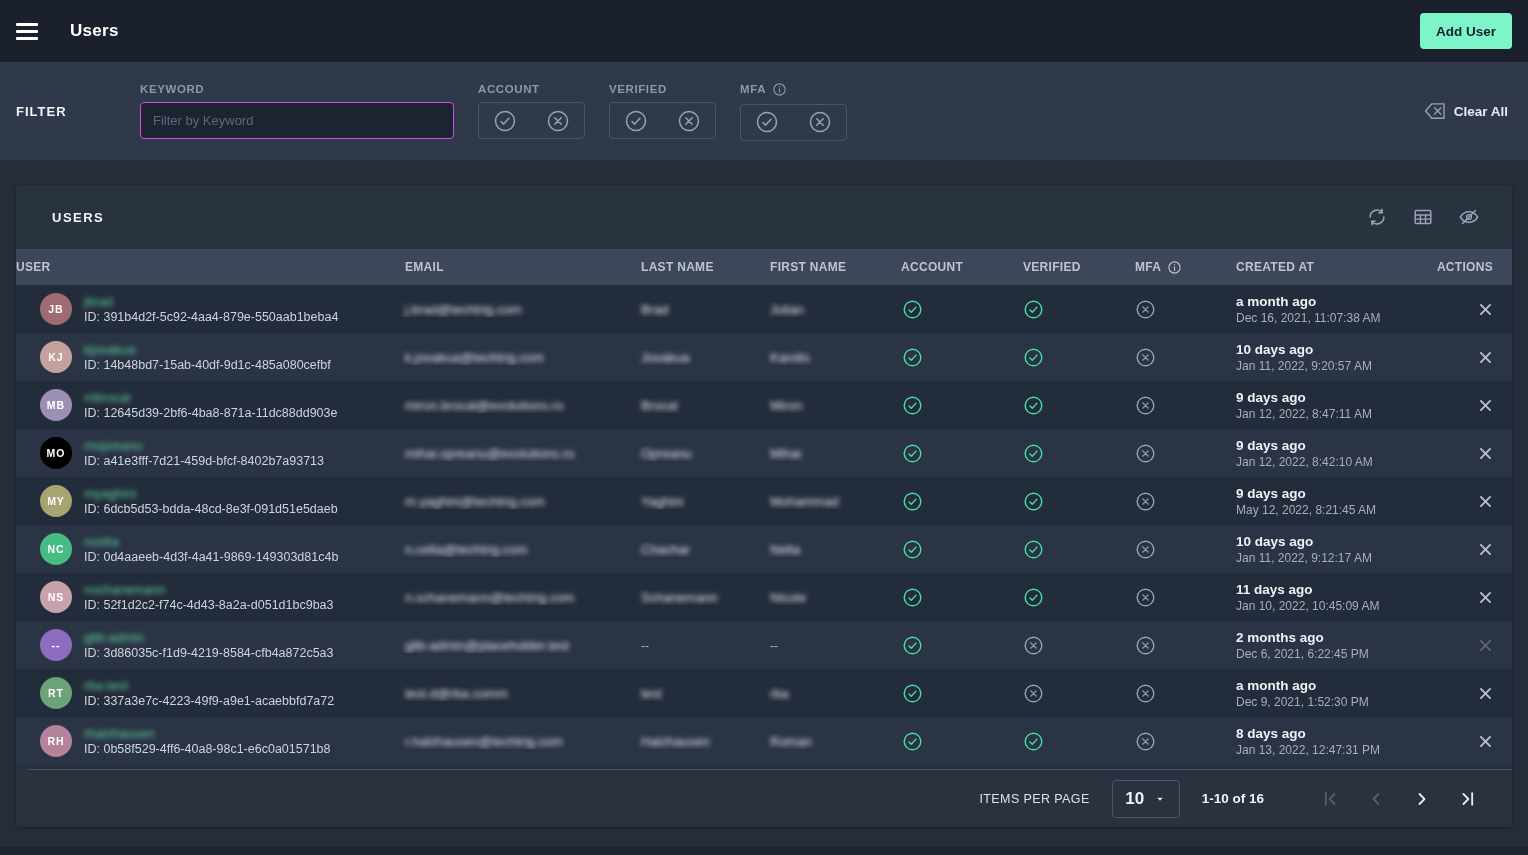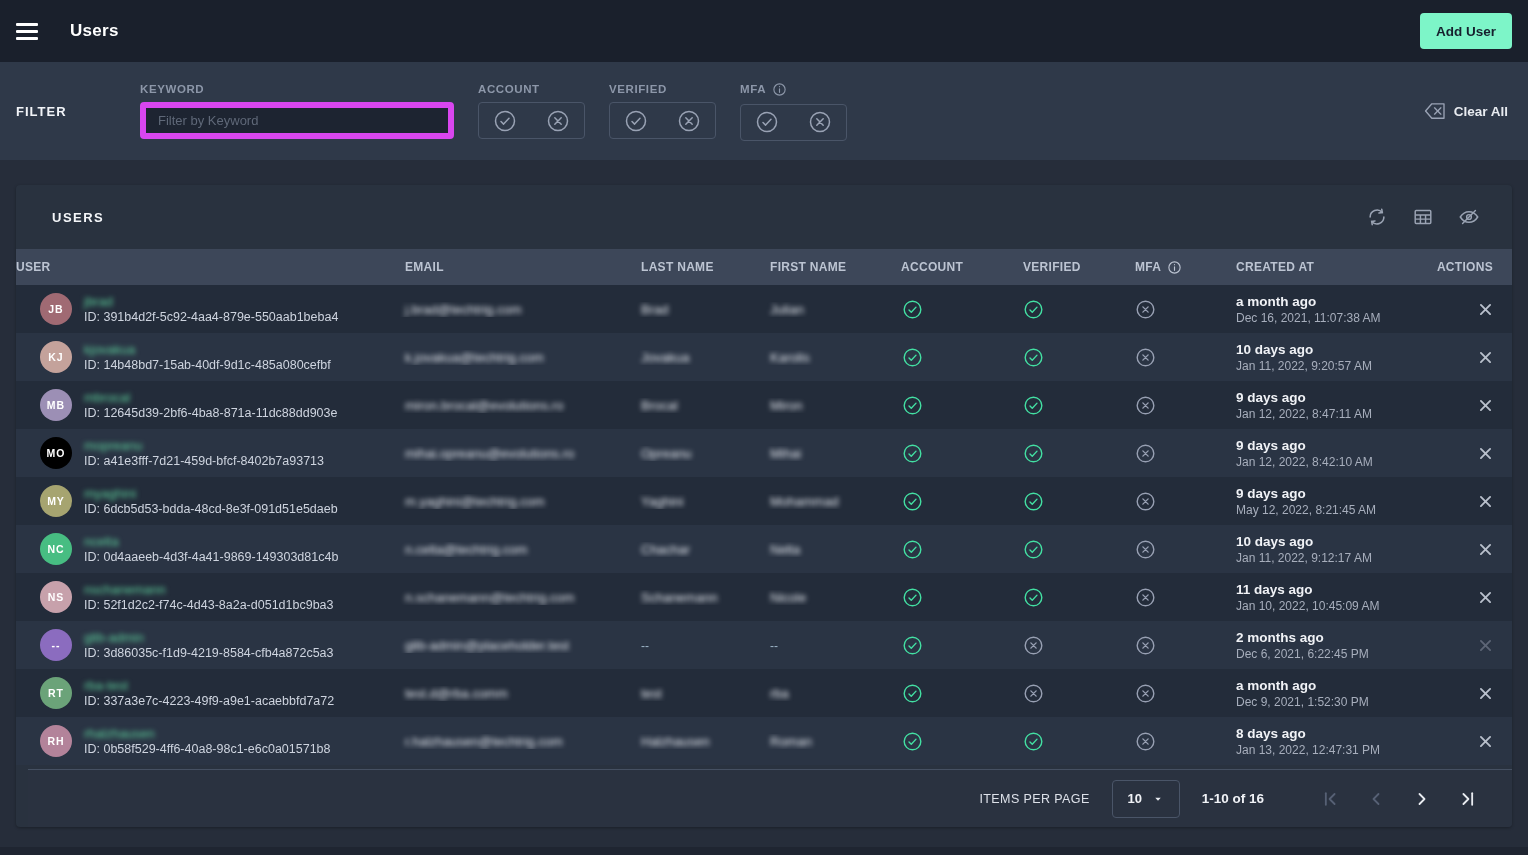--- a/index.html
+++ b/index.html
@@ -28,21 +28,21 @@
   
   .filterbar {
     height:98px; background:#2f3949; display:flex; align-items:center; padding:0 16px;
     position:relative;
   }
   .filter-caption { font-size:13px; font-weight:bold; letter-spacing:1px; color:#f2f4f8; width:124px; }
   .ffield { margin-right:24px; }
   .flabel { display:flex; align-items:center; gap:6px; font-size:11.5px; font-weight:bold;
     letter-spacing:.6px; color:#8d97a9; margin-bottom:7px; }
   .keyword-input {
-    width:314px; height:37px; background:#1d2431; border:6px solid #d946ef; border-radius:4px;
+    width:314px; height:37px; background:#1d2431; border:1px solid #d946ef; border-radius:4px;
     color:#d7dce4; font-family:inherit; font-size:13px; padding:0 12px; outline:none;
   }
   .keyword-input::placeholder { color:#5f6878; }
   .toggle-box {
     width:107px; height:37px; border:1px solid #4a5568; border-radius:4px;
     display:flex; align-items:center; justify-content:space-around; background:transparent;
   }
   .toggle-btn { background:none; border:none; cursor:pointer; color:#99a2b4; padding:0; line-height:0; }
   .clear-all {
     margin-left:auto; background:none; border:none; cursor:pointer; display:flex;
@@ -106,21 +106,21 @@
   
   .pagination {
     position:absolute; left:12px; right:0; bottom:0; height:58px; background:#2a3240;
     border-top:1px solid #455062; display:flex; align-items:center; justify-content:flex-end;
     padding-right:28px; gap:0;
   }
   .ipp-label { font-size:12.5px; letter-spacing:.4px; color:#dde1e9; margin-right:22px; }
   .pagesize {
     width:68px; height:38px; border:1px solid #4a5568; border-radius:4px; background:transparent;
     display:flex; align-items:center; justify-content:center; gap:10px; cursor:pointer;
-    color:#f0f2f6; font-size:13px; font-weight:bold; margin-right:22px;
+    color:#f0f2f6; font-size:17px; font-weight:bold; margin-right:22px;
   }
   .pagesize svg { color:#e8ebf0; }
   .range { font-size:13.5px; font-weight:bold; color:#f0f2f6; margin-right:36px; }
   .nav-btn { background:none; border:none; padding:6px; line-height:0; cursor:pointer; color:#e8ebf0; margin-left:14px; }
   .nav-btn.disabled { color:#566074; cursor:default; }
 
   .bottom-strip { position:absolute; left:0; right:0; bottom:0; height:8px; background:#1f2531; }
 </style>
 </head>
 <body>

